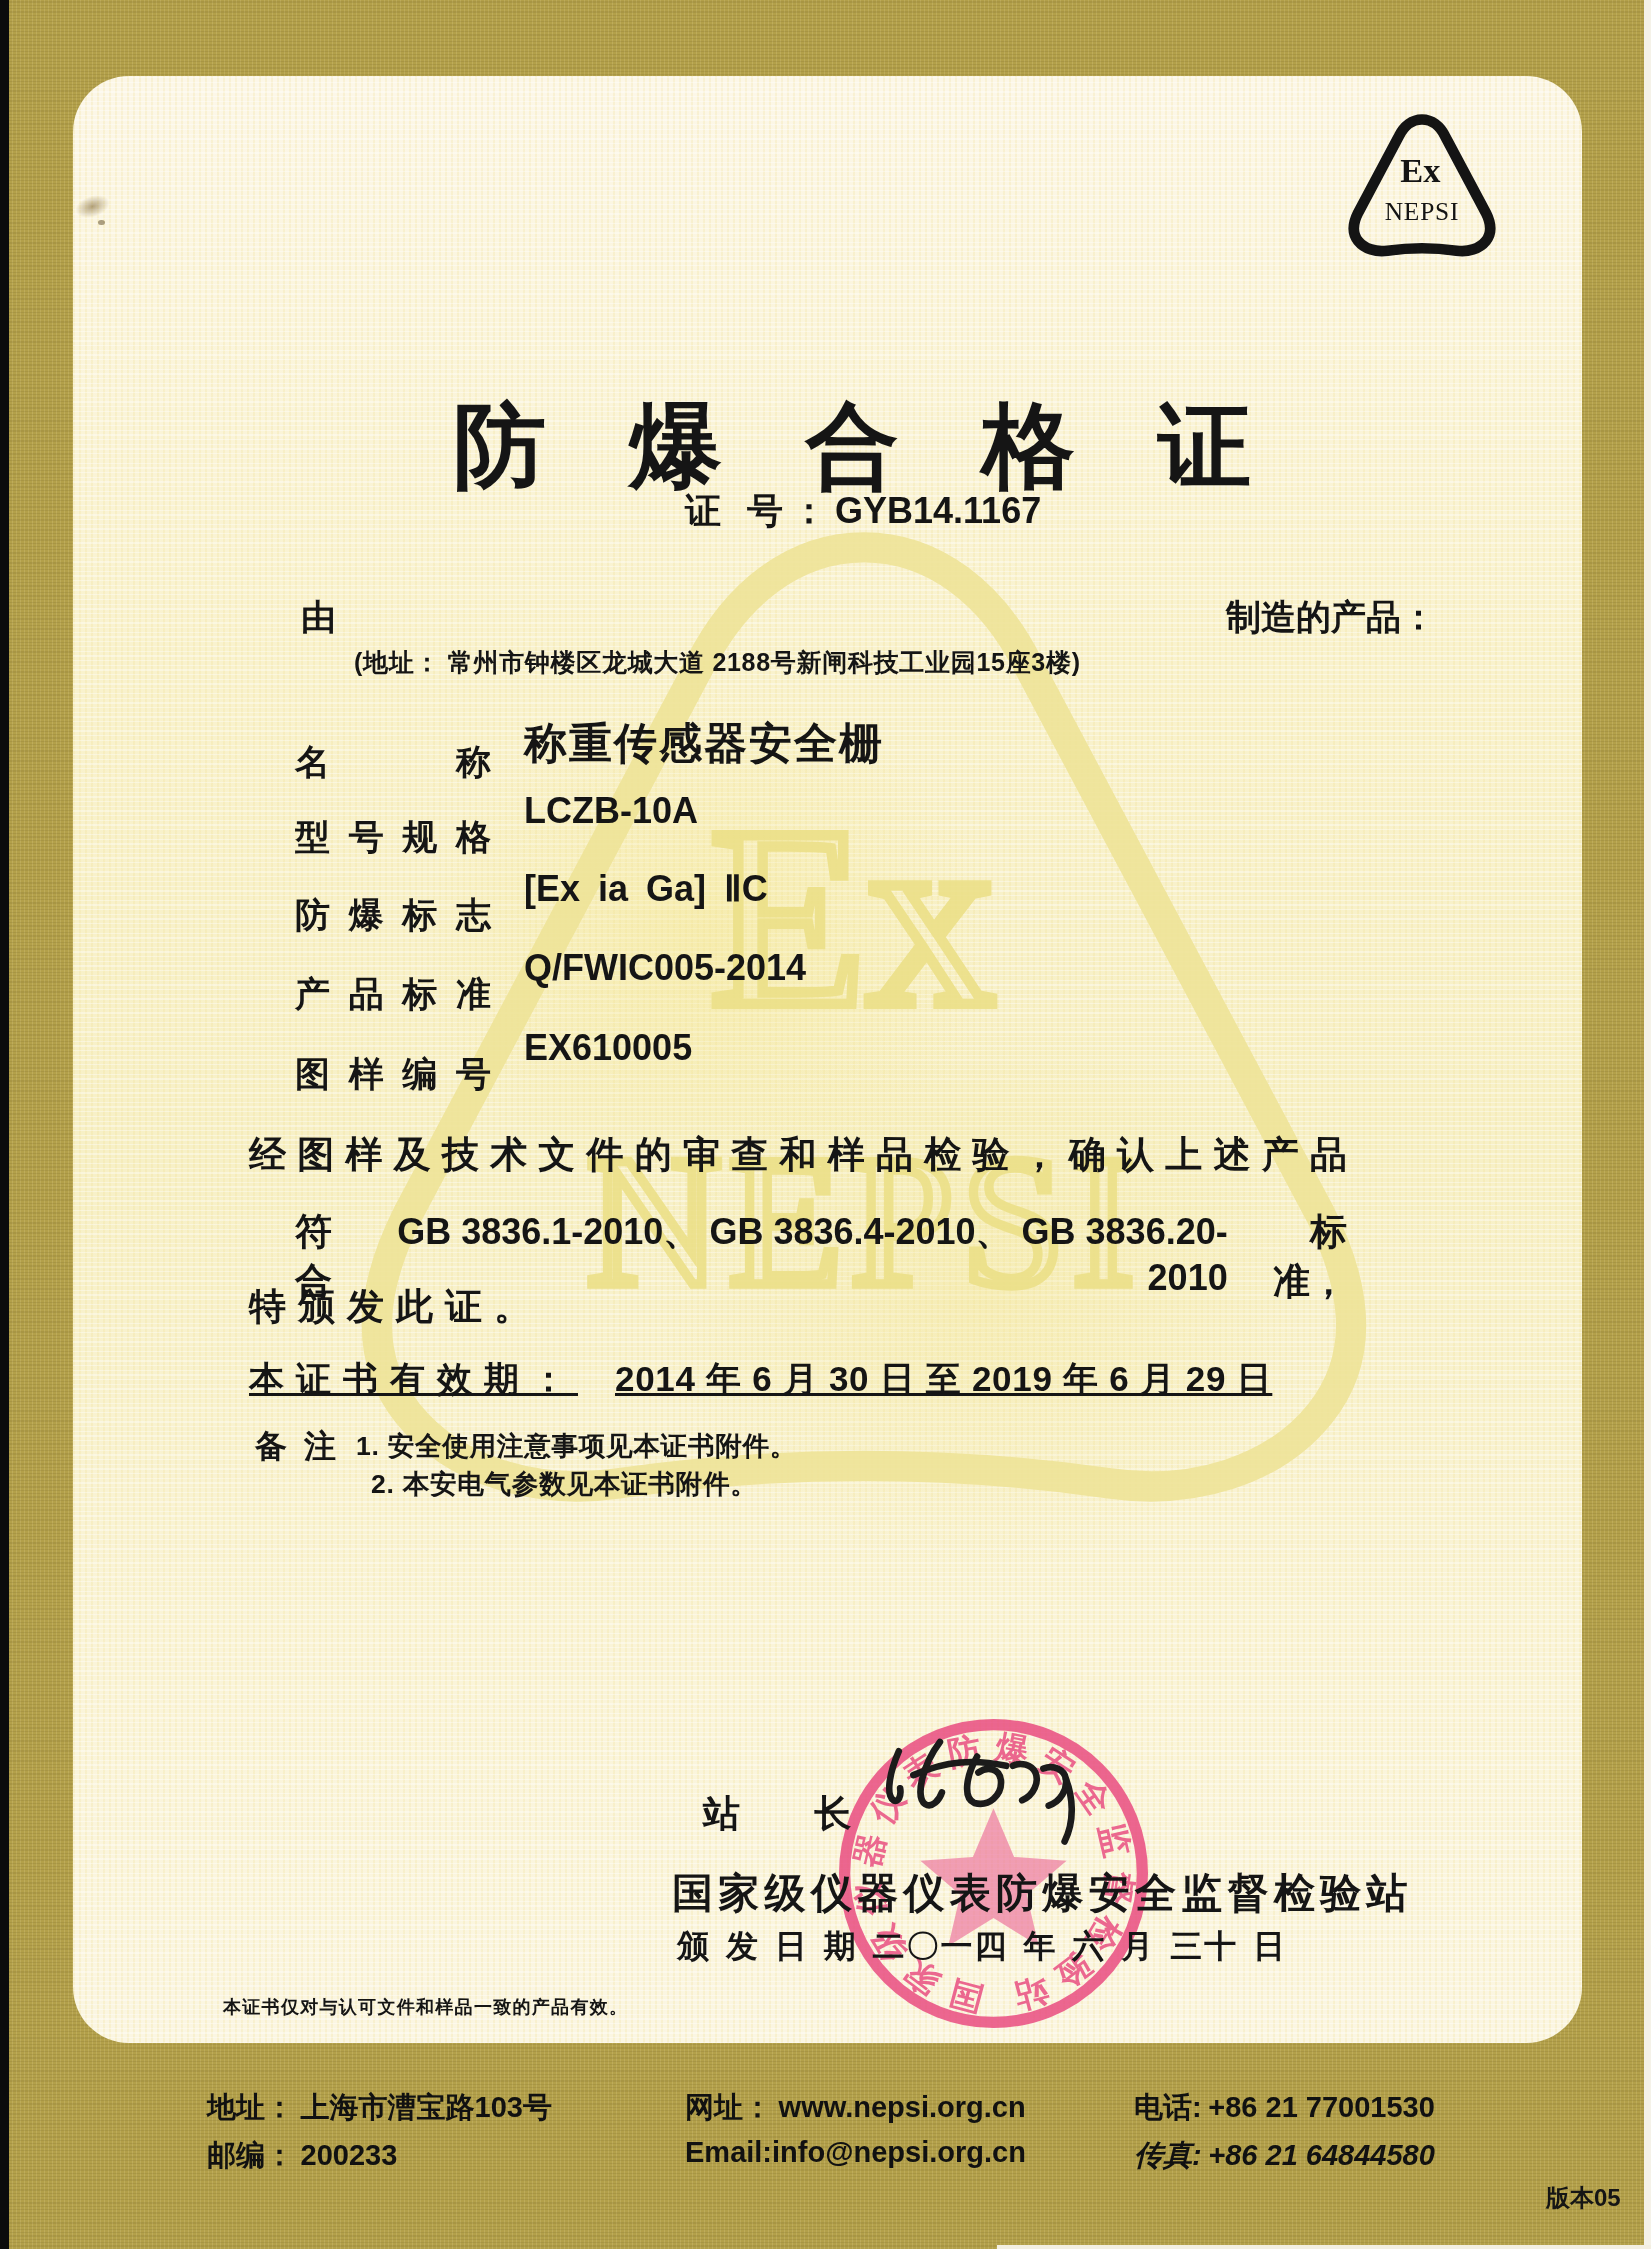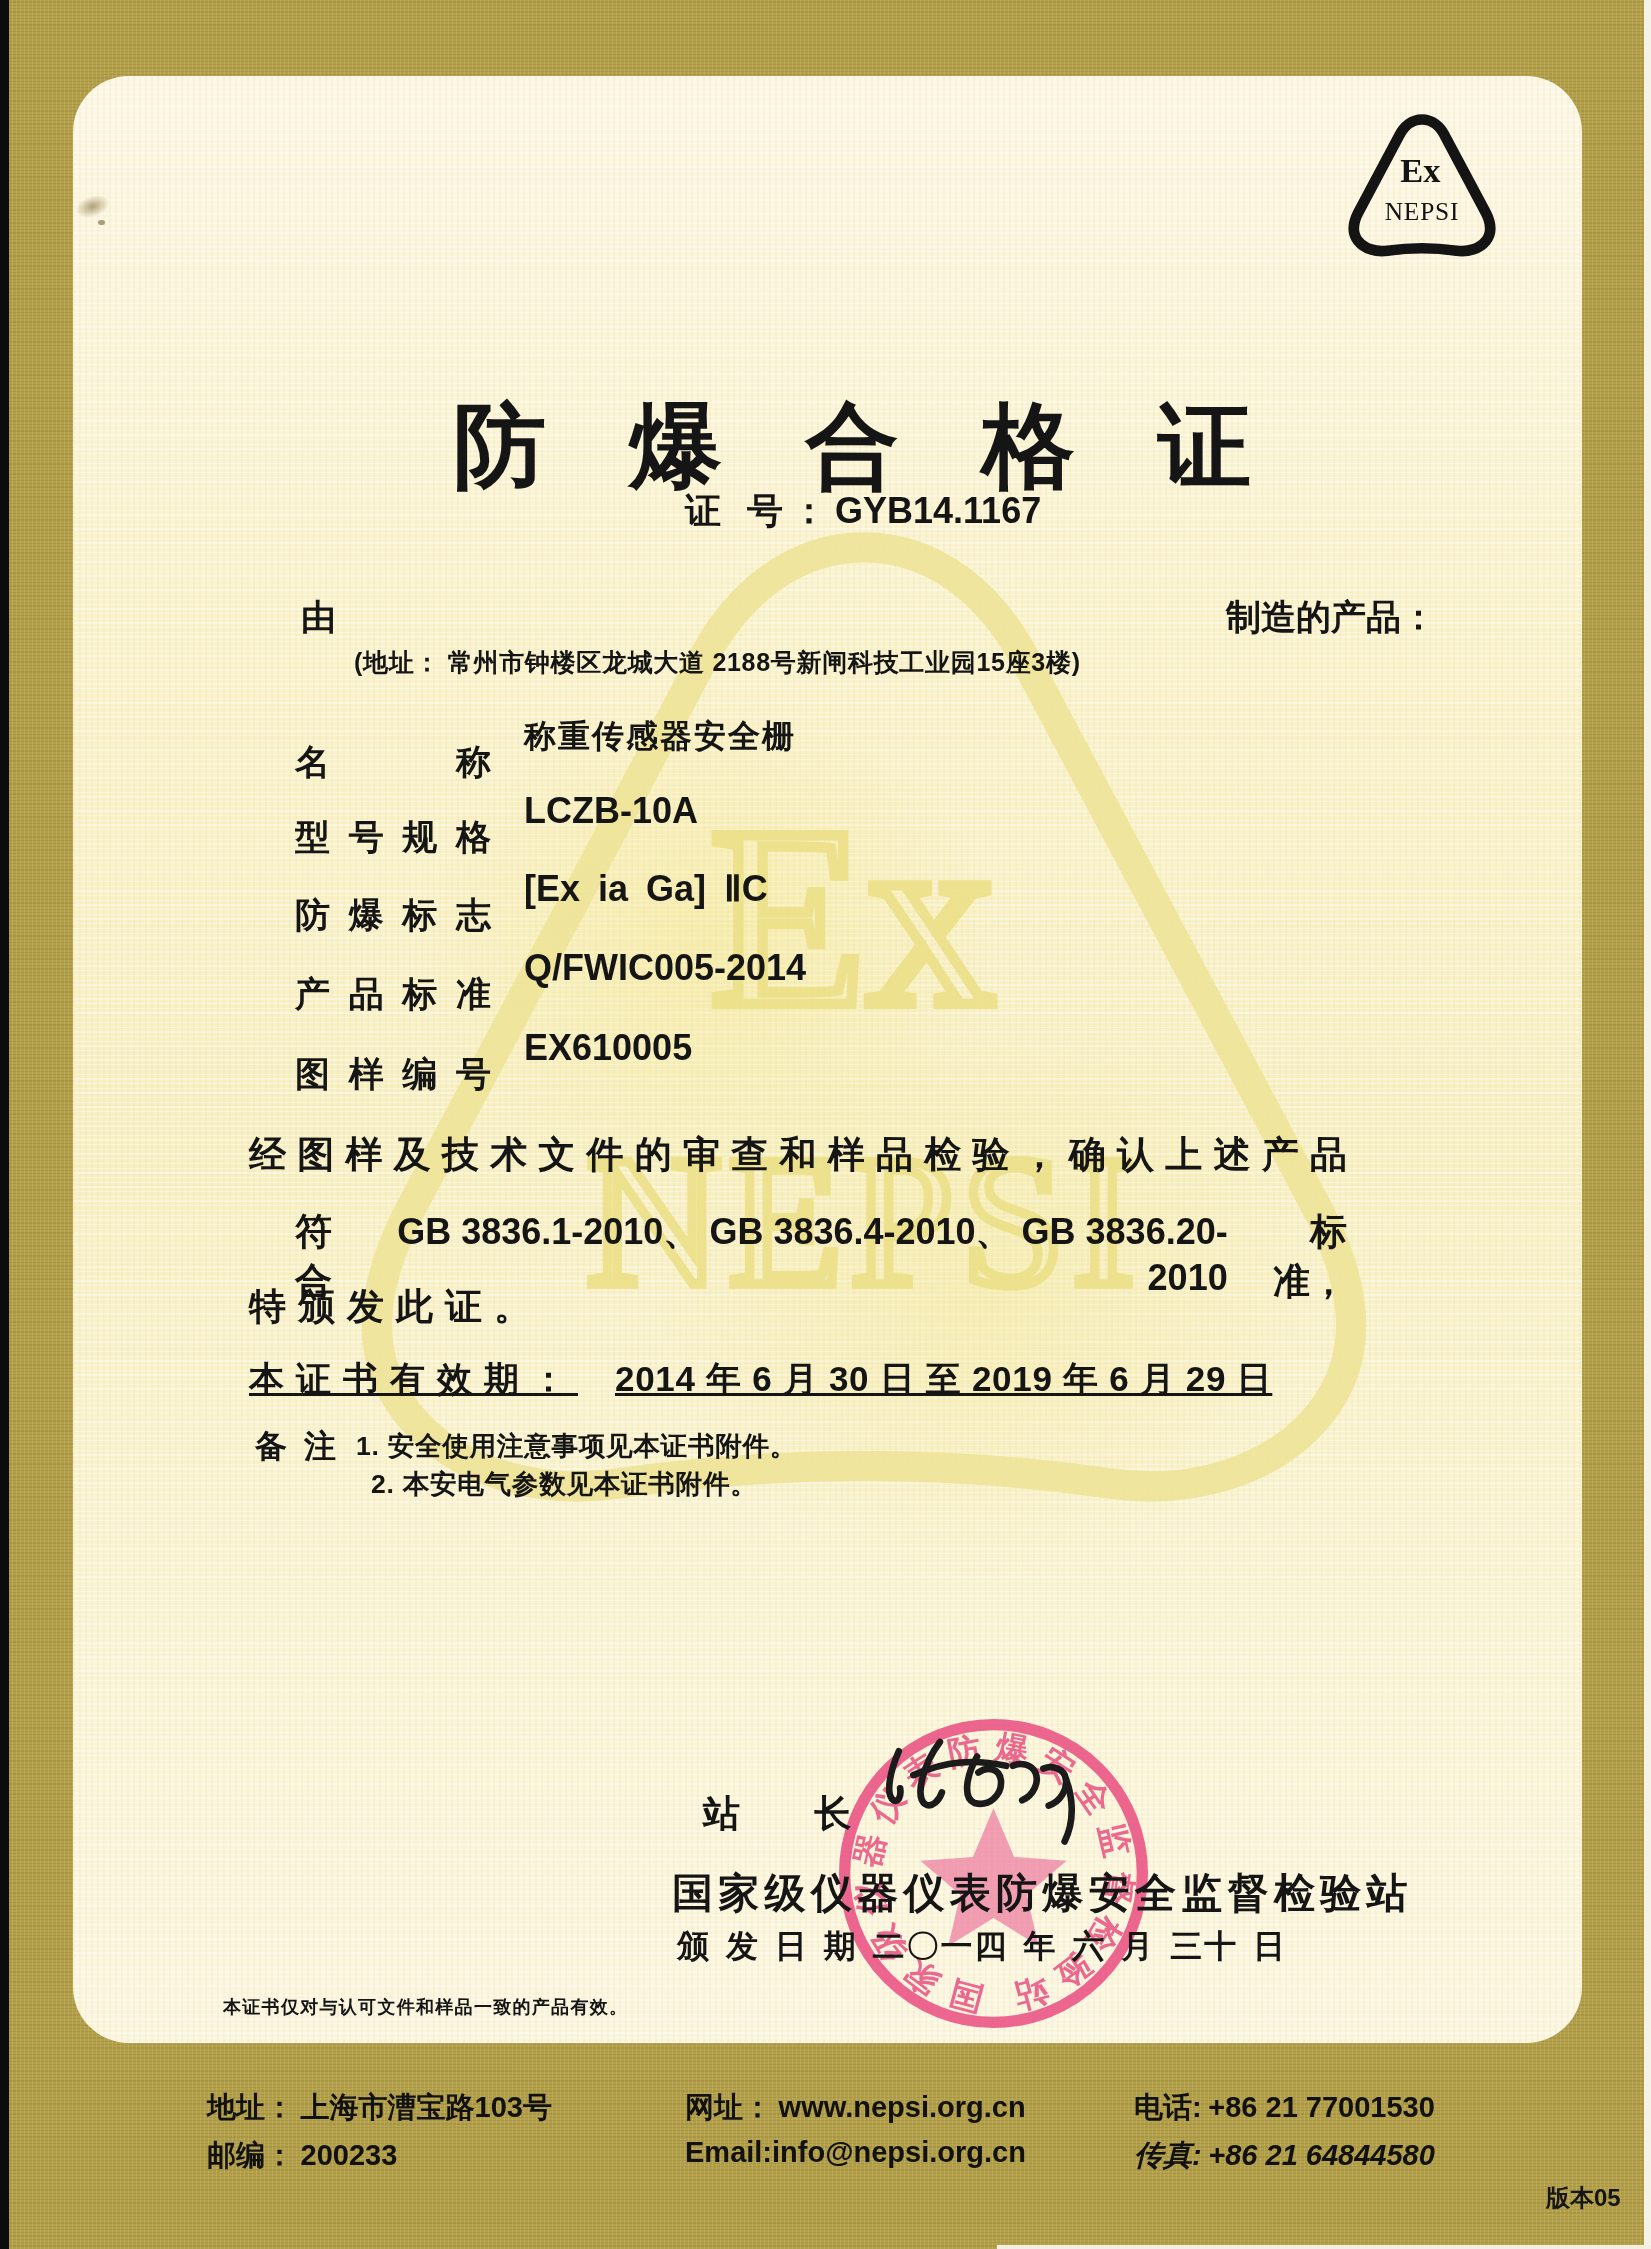--- a/index.html
+++ b/index.html
@@ -36,21 +36,21 @@
   .certno{position:absolute;left:685px;top:487px;font-size:36px;font-weight:bold;}
   .certno .lbl{letter-spacing:8px;}
   .maker-row{position:absolute;left:301px;top:594px;width:1197px;font-size:35px;font-weight:bold;}
   .company{position:absolute;left:93px;top:0;letter-spacing:1.3px;}
   .made{position:absolute;left:925px;top:0;}
   .addr{position:absolute;left:354px;top:646px;font-size:25px;font-weight:bold;letter-spacing:0.7px;}
   .frow{position:absolute;left:295px;height:47px;}
   .flabel{position:absolute;left:0;top:0;width:196px;font-size:35px;font-weight:bold;
     text-align:justify;text-align-last:justify;margin-top:24px;}
   .fvalue{position:absolute;left:229px;top:0;font-size:36px;font-weight:bold;white-space:nowrap;}
-  .fvalue.cjk{font-size:32px;letter-spacing:2px;}
+  .fvalue.cjk{font-size:43px;letter-spacing:2px;}
   .fvalue.mark{word-spacing:8px;}
   .para{position:absolute;left:249px;width:1098px;font-size:37px;font-weight:bold;white-space:normal;}
   .just{text-align:justify;text-align-last:justify;}
   .l2{display:flex;justify-content:space-between;align-items:baseline;}
   .l2 .mid{font-size:36px;}
   .ls18{letter-spacing:12px;}
   .validity{display:flex;align-items:baseline;}
   .validity .vlabel{letter-spacing:12px;margin-right:37px;font-size:35px;}
   .validity .vvalue{font-size:35px;letter-spacing:0.7px;}
   .remarks-label{position:absolute;left:255px;top:1425px;width:81px;font-size:32px;font-weight:bold;

